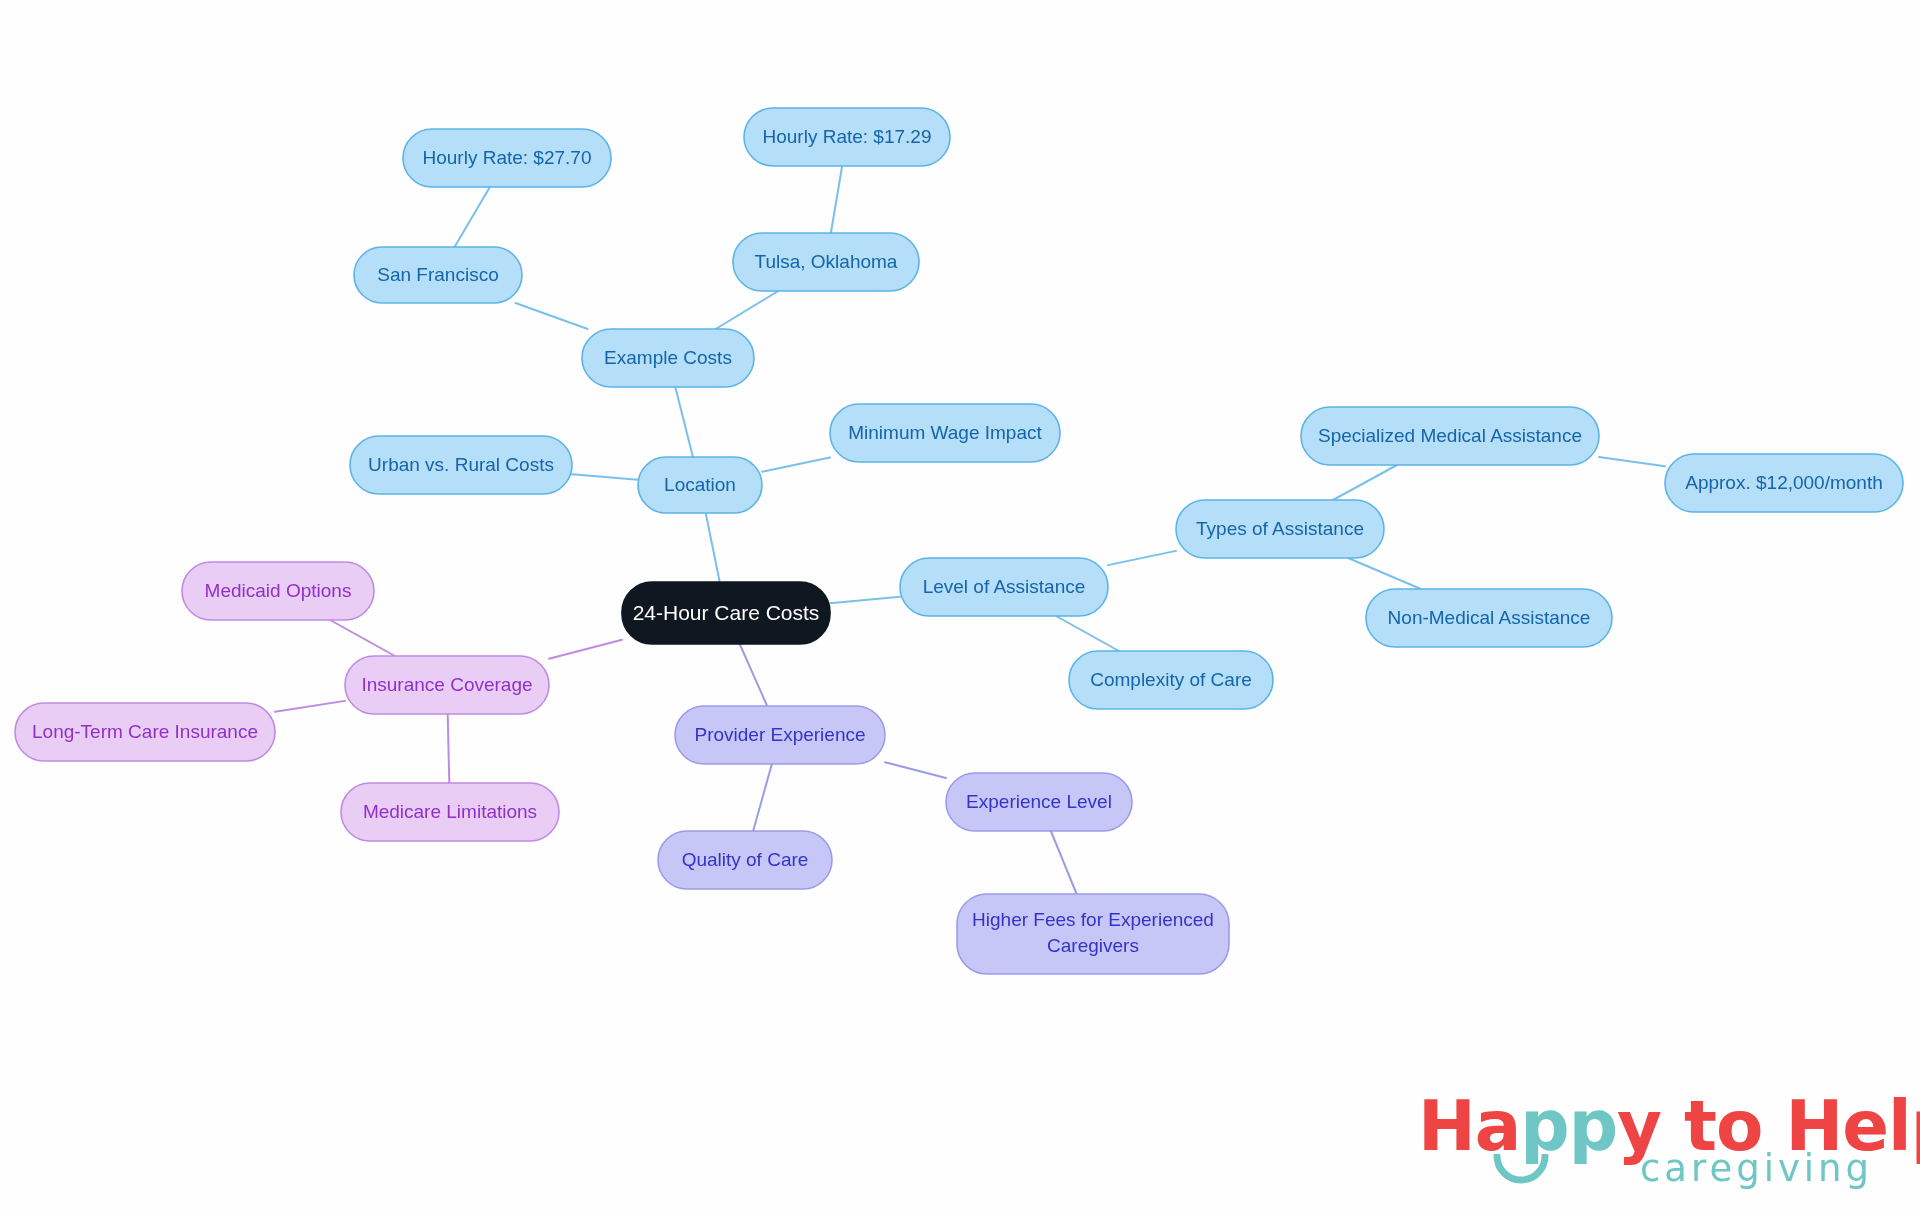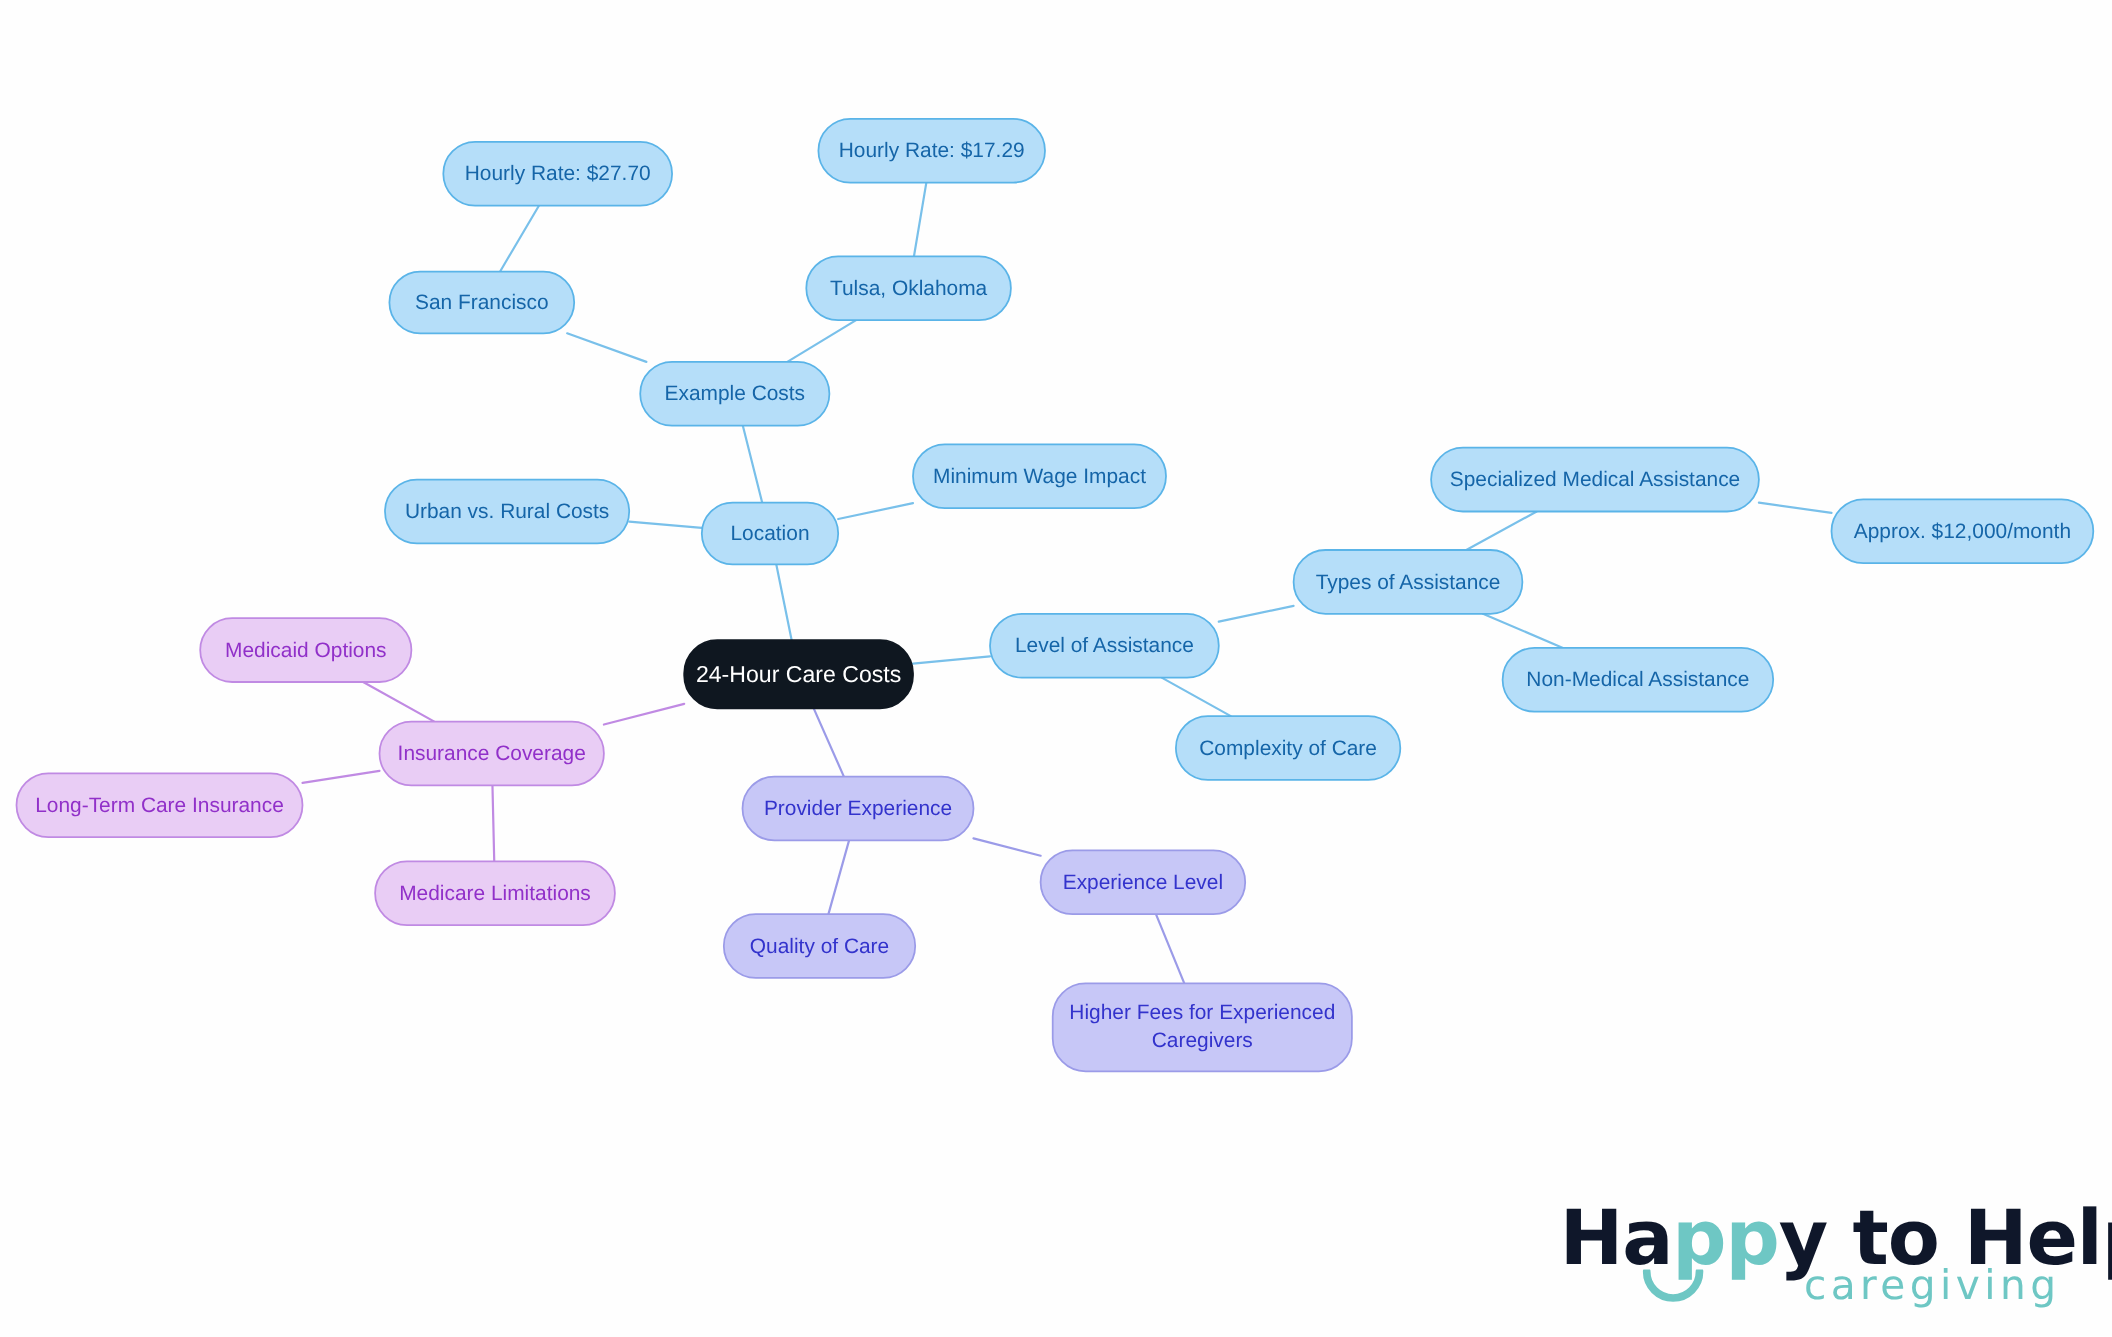--- a/index.html
+++ b/index.html
@@ -55,21 +55,21 @@
     position: absolute;
     left: 0;
     top: 0;
     font-family: "DejaVu Sans", sans-serif;
     font-size: 69px;
     font-weight: bold;
     letter-spacing: -1px;
     line-height: 1;
     white-space: nowrap;
   }
-  .logo-coral { color: #0f172a; }
+  .logo-coral { color: #ef4444; }
   .logo-teal  { color: #6ec7c4; margin-top: 39px; }
   .logo-sub {
     position: absolute;
     left: 222px;
     top: 58px;
     font-family: "DejaVu Sans", sans-serif;
     font-size: 37px;
     letter-spacing: 4px;
     color: #6ec7c4;
     line-height: 1;

